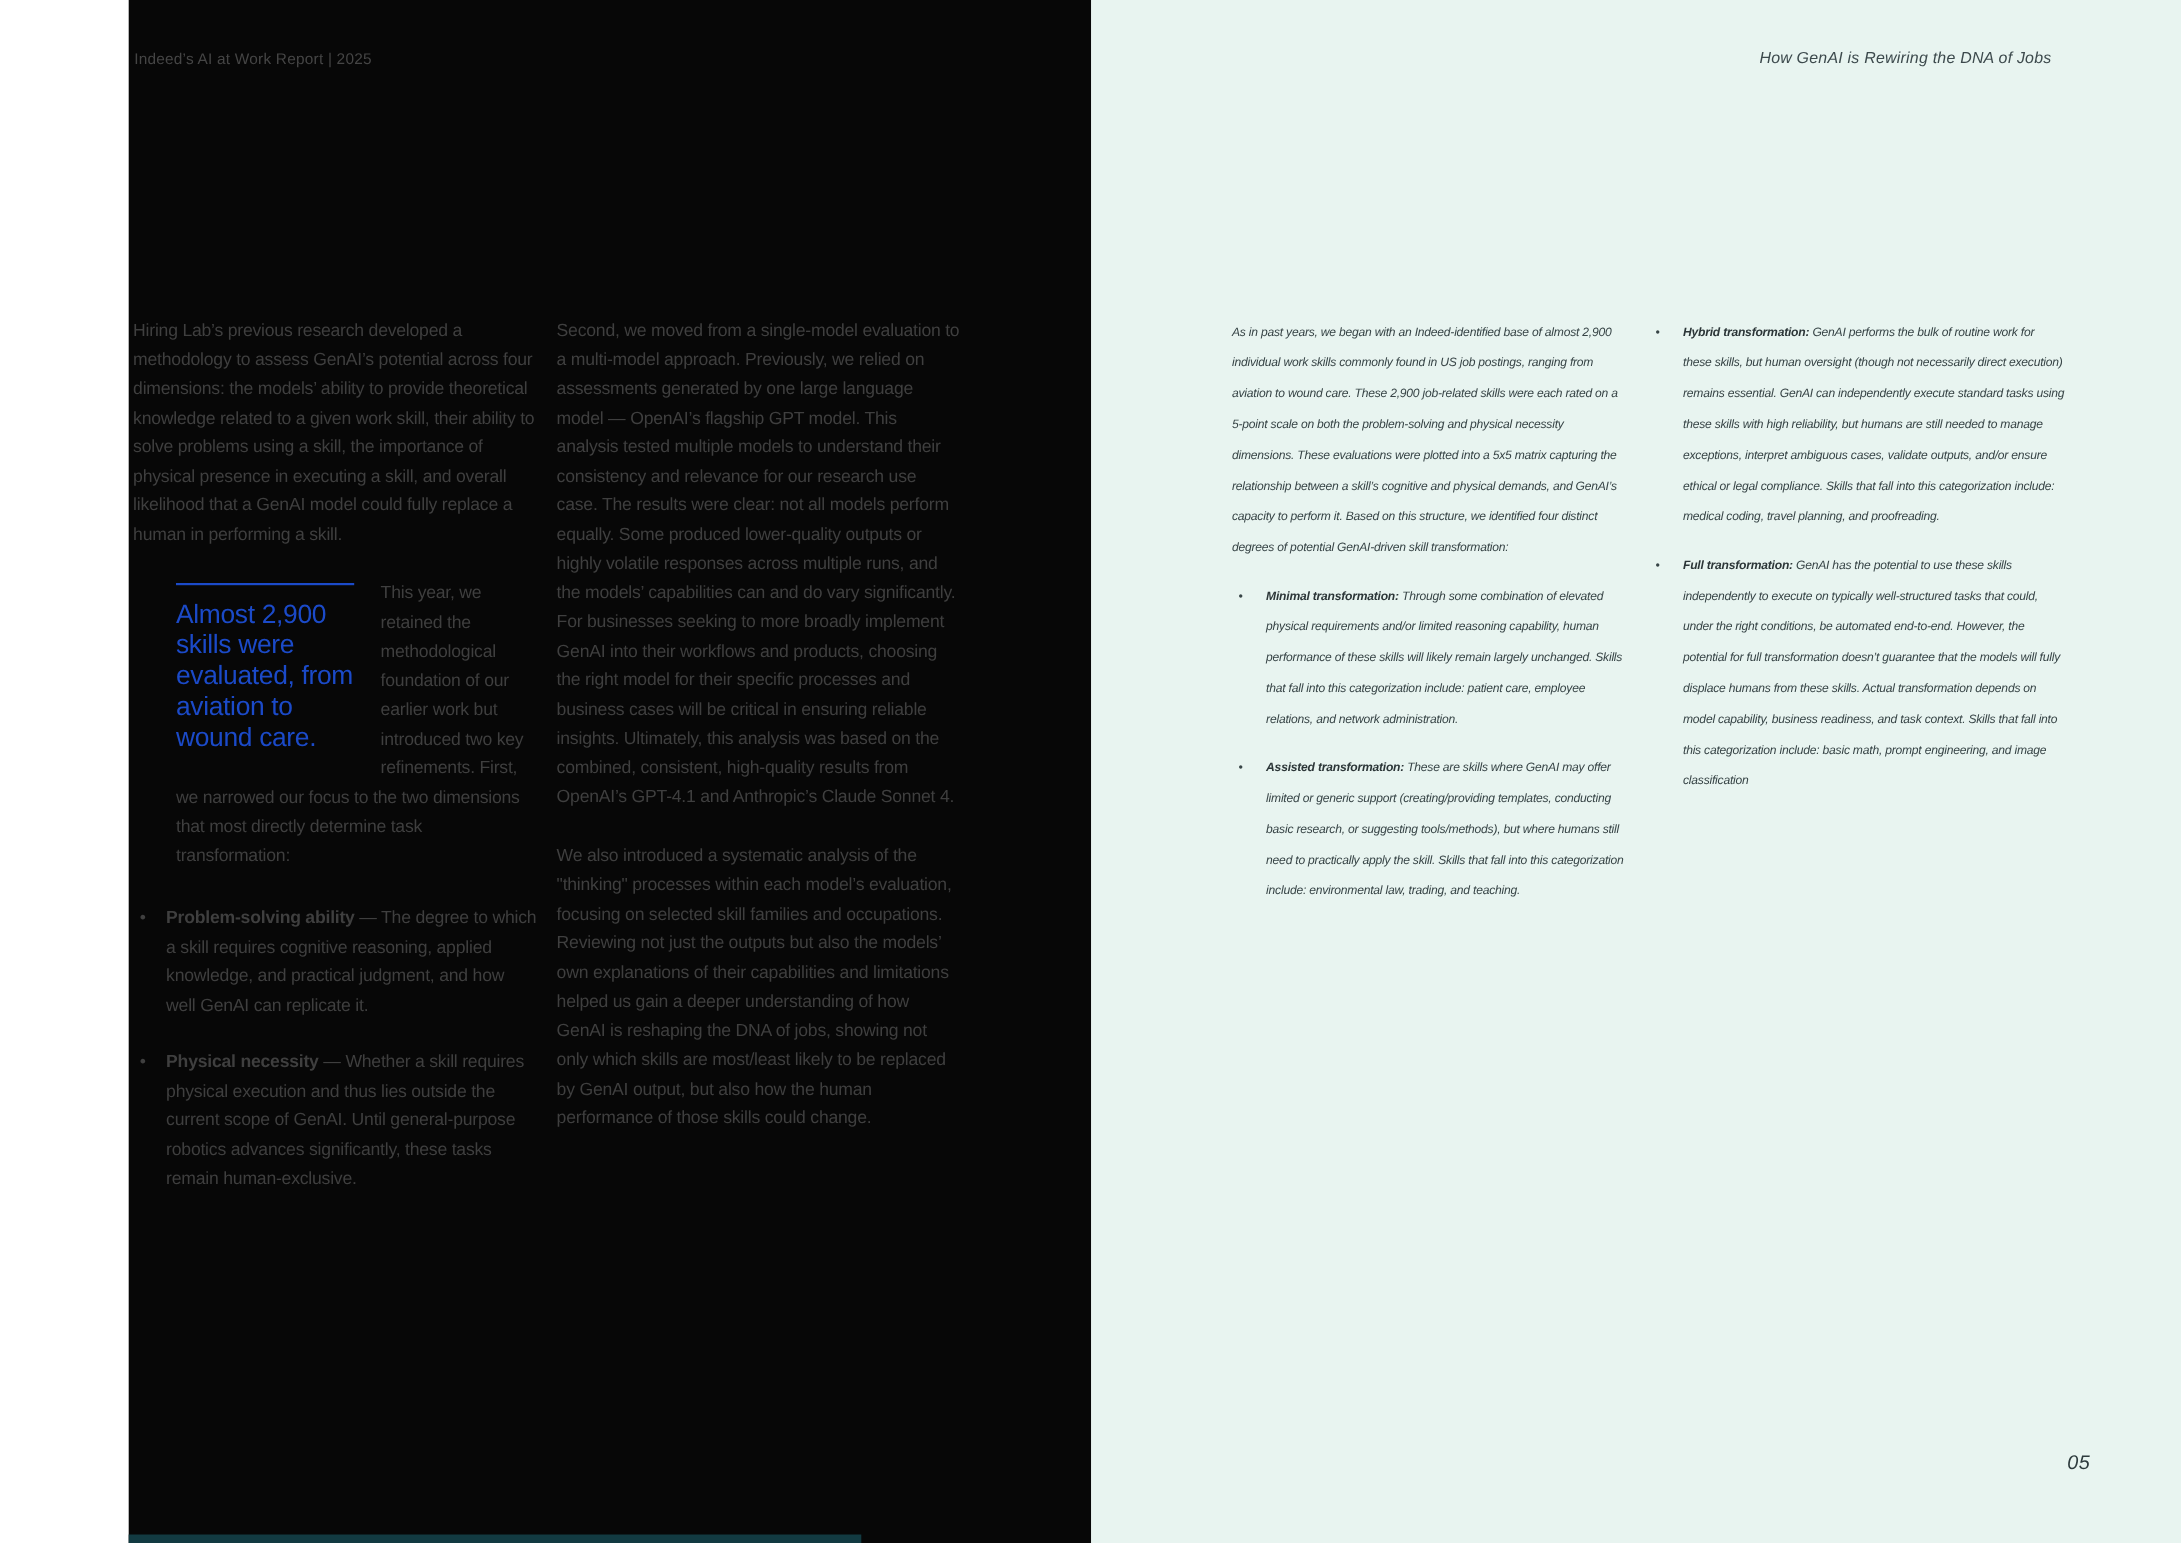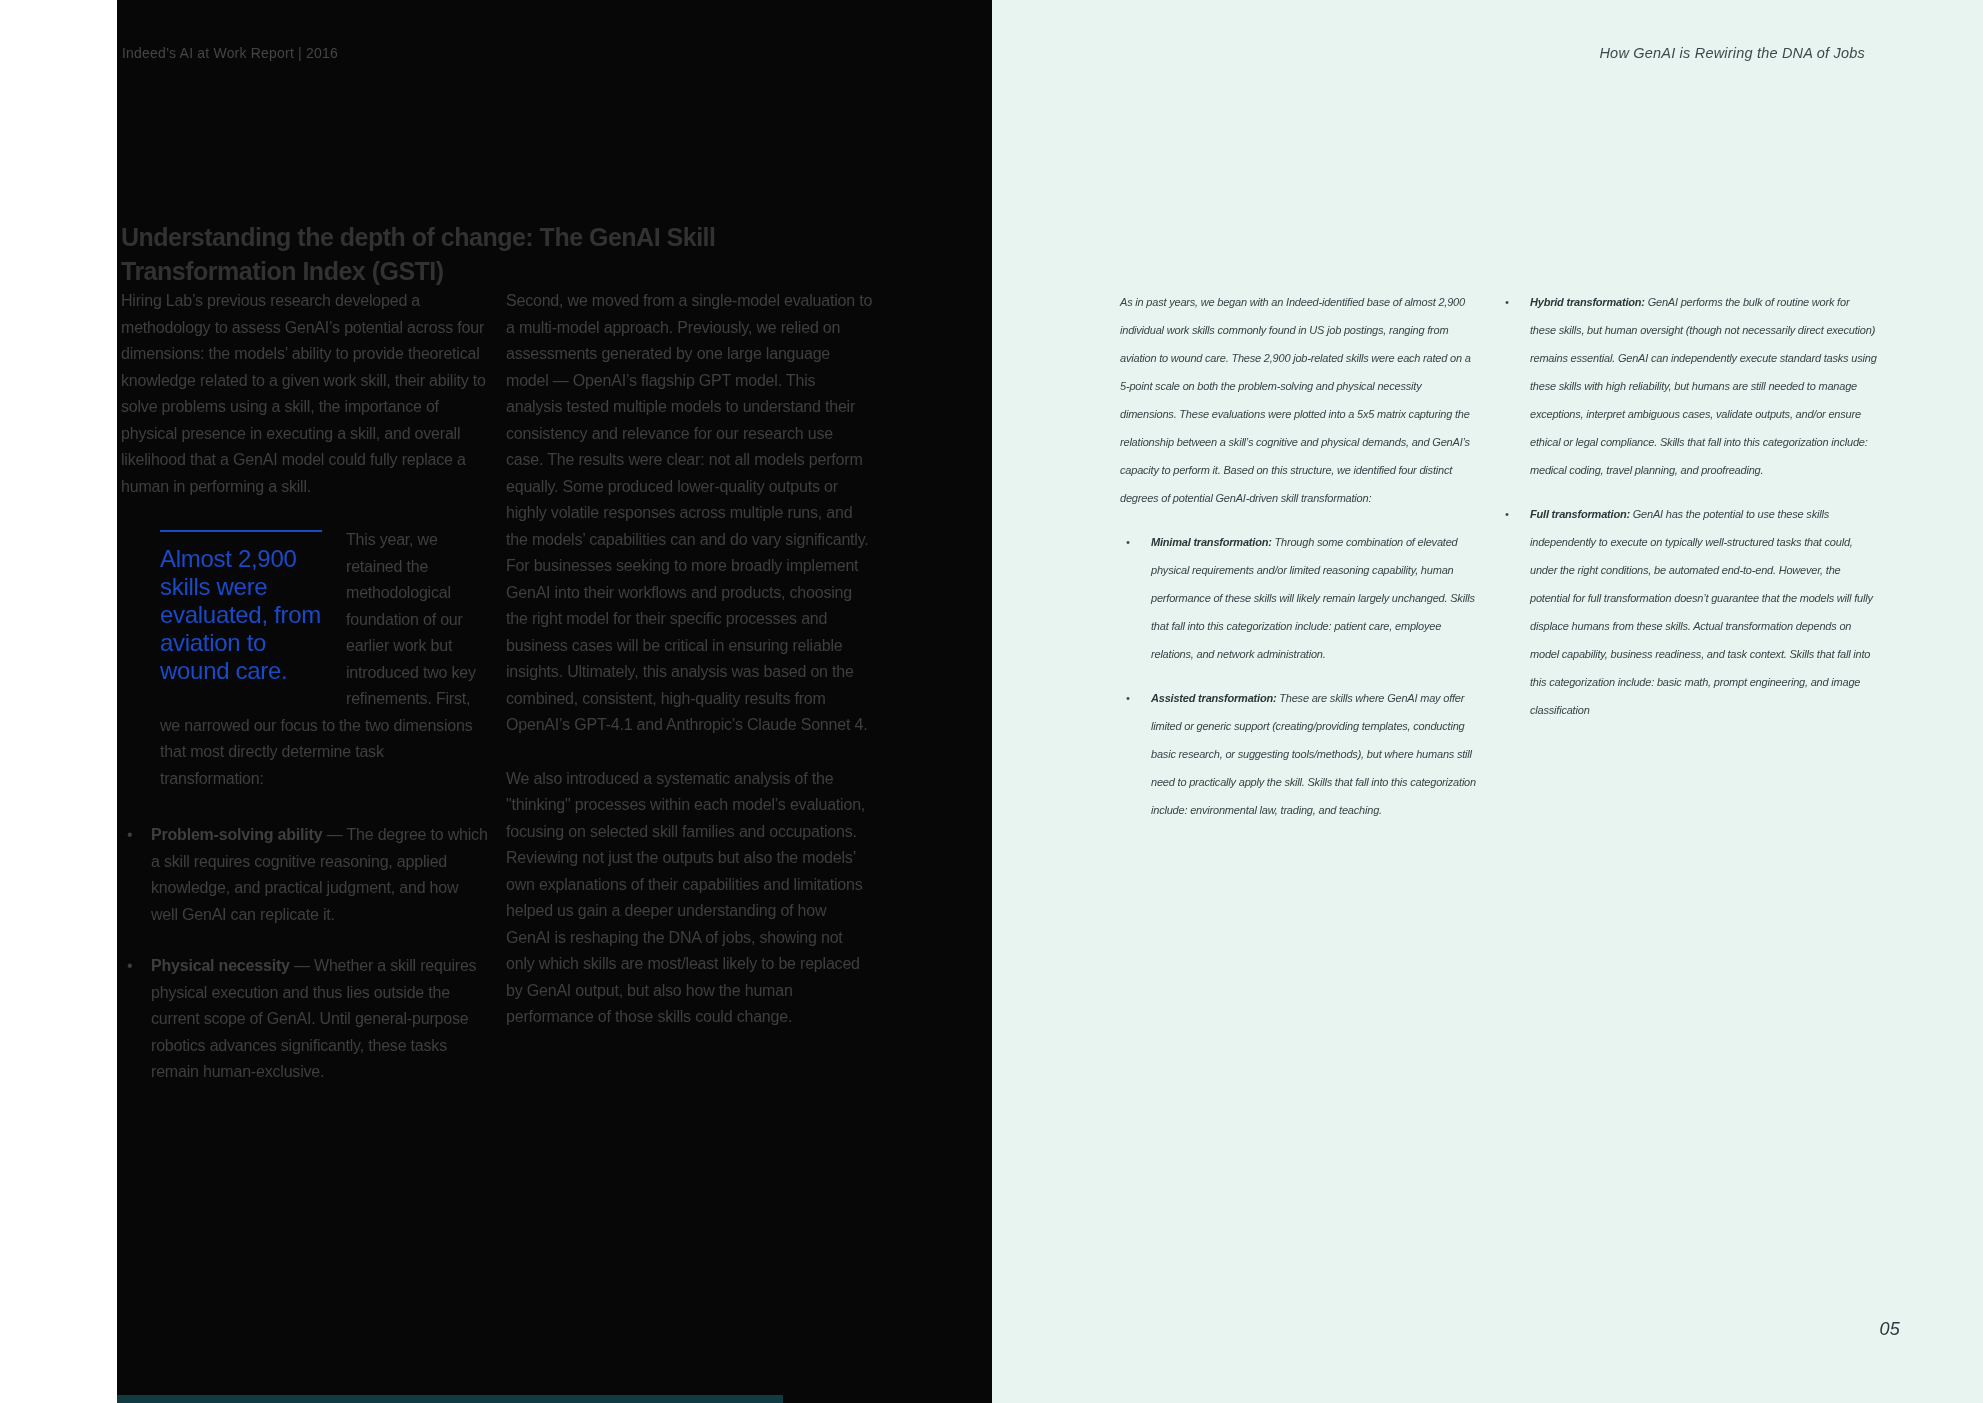--- a/index.html
+++ b/index.html
@@ -73,23 +73,22 @@
     position:absolute;left:117px;bottom:0;width:666px;height:8px;
     background:#123a41;
   }
 </style>
 </head>
 <body>
 
 <div id="stage">
 
   <section class="page-left">
-    <div class="pl-header">Indeed’s AI at Work Report  |  2016</div>
+    <div class="pl-header">Indeed’s AI at Work Report  |  2025</div>
 
-    <h1 class="pl-title">Understanding the depth of change: The GenAI Skill Transformation Index (GSTI)</h1>
 
     <div class="pl-cols">
       <div class="pl-col">
         <p>Hiring Lab’s previous research developed a methodology to assess GenAI’s potential across four dimensions: the models’ ability to provide theoretical knowledge related to a given work skill, their ability to solve problems using a skill, the importance of physical presence in executing a skill, and overall likelihood that a GenAI model could fully replace a human in performing a skill.</p>
 
         <div class="pq-wrap">
           <aside class="pullquote">Almost 2,900 skills were evaluated, from aviation to wound care.</aside>
           <p>This year, we retained the methodological foundation of our earlier work but introduced two key refinements. First, we narrowed our focus to the two dimensions that most directly determine task transformation:</p>
         </div>
 

